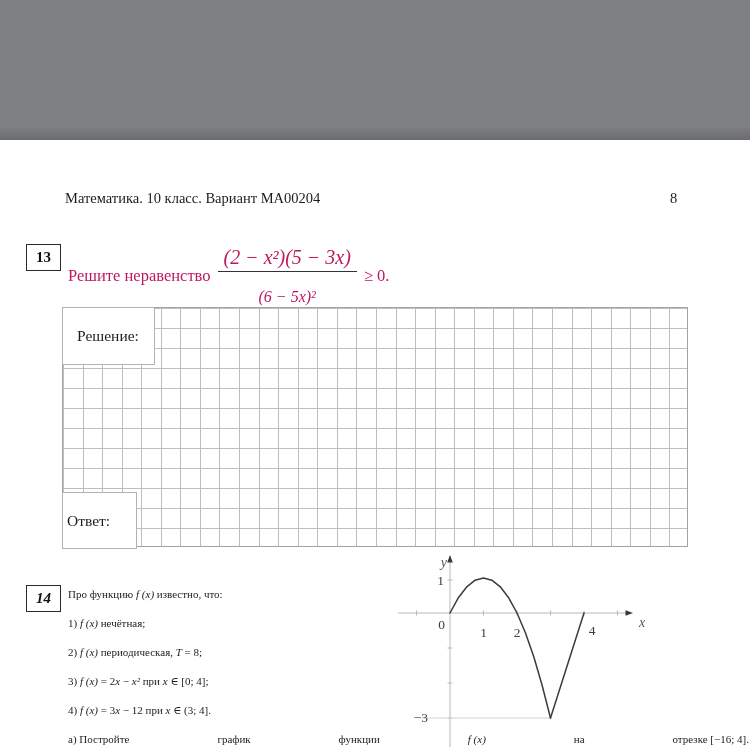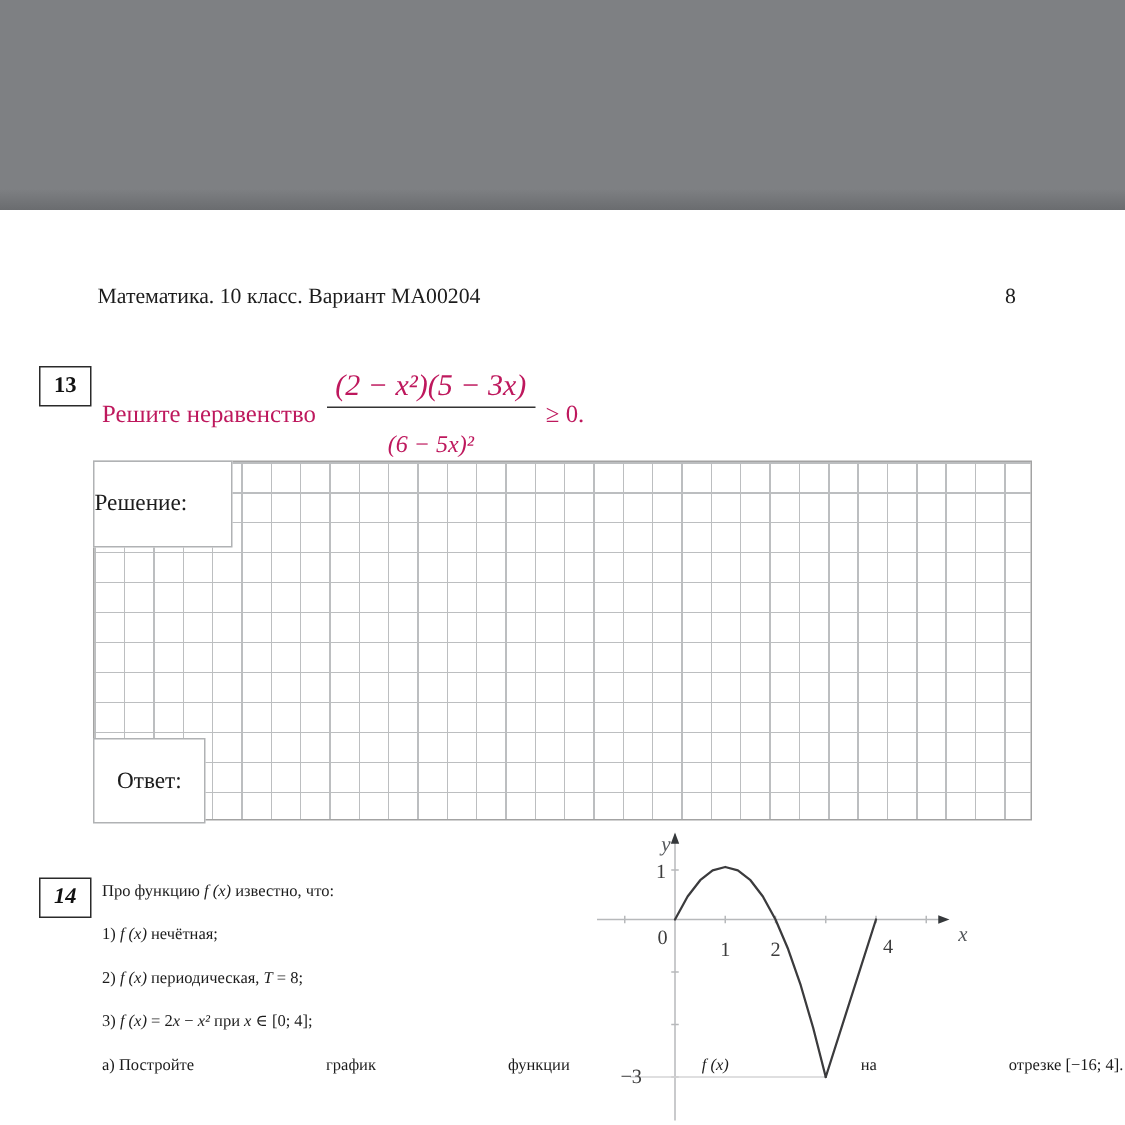--- a/index.html
+++ b/index.html
@@ -37,22 +37,22 @@
     position:absolute; left:62px; top:307px; width:626px; height:240px;
     border:1px solid #a3a3a3; background:#fff;
     background-image:
       repeating-linear-gradient(to right,  #bcbec0 0, #bcbec0 1px, transparent 1px, transparent 19.56px),
       repeating-linear-gradient(to bottom, #bcbec0 0, #bcbec0 1px, transparent 1px, transparent 20px);
   }
   .grid-label-box {
     position:absolute; background:#ffffff; border:1px solid #b0b2b4;
     display:flex; align-items:center; font-size:15.5px; color:#1c1c1c;
   }
-  #solution-box { left:-1px; top:-1px; width:93px; height:58px; }
-  #answer-box   { left:-1px; top:184px; width:75px; height:57px; padding-left:15px; }
+  #solution-box { left:-1px; top:-1px; width:93px; height:58px; padding-left:14px; }
+  #answer-box   { left:-1px; top:184px; width:75px; height:57px; padding-left:4px; }
 
   .p14-lines { position:absolute; left:68px; top:583px; width:681px; }
   .p14-line { height:22px; line-height:22px; margin-bottom:7px; font-size:11px; color:#1c1c1c; white-space:nowrap; }
   .p14-line .mi { font-style:italic; }
   .p14-justify { display:flex; justify-content:space-between; width:681px; margin-top:4px; }
 
   .graph-svg { position:absolute; left:395px; top:552px; }
   .graph-svg text { font-family:"Liberation Serif","DejaVu Serif",serif; font-size:13.5px; fill:#3d3d3d; }
   .graph-svg text.ital { font-style:italic; font-size:14px; fill:#55585c; }
   .axis { stroke:#b7b9bb; stroke-width:1; }
@@ -96,20 +96,21 @@
 
   <div class="num-box" id="p14-box">
     <span>14</span>
   </div>
 
   <div class="p14-lines" id="p14-lines">
       <div class="p14-line"><span>Про функцию </span><span class="mi">f (x)</span><span> известно, что:</span></div>
       <div class="p14-line"><span>1) </span><span class="mi">f (x)</span><span> нечётная;</span></div>
       <div class="p14-line"><span>2) </span><span class="mi">f (x)</span><span> периодическая, </span><span class="mi">T</span><span> = 8;</span></div>
       <div class="p14-line"><span>3) </span><span class="mi">f (x)</span><span> = 2</span><span class="mi">x</span><span> − </span><span class="mi">x²</span><span> при </span><span class="mi">x</span><span> ∈ [0; 4];</span></div>
+      <div class="p14-line"><span>4) </span><span class="mi">f (x)</span><span> = 3</span><span class="mi">x</span><span> − 12 при </span><span class="mi">x</span><span> ∈ (3; 4].</span></div>
       <div class="p14-line p14-justify">
         <span>а) Постройте</span>
         <span>график</span>
         <span>функции</span>
         <span class="mi">f (x)</span>
         <span>на</span>
         <span>отрезке [−16; 4].</span>
       </div>
     </div>
 

